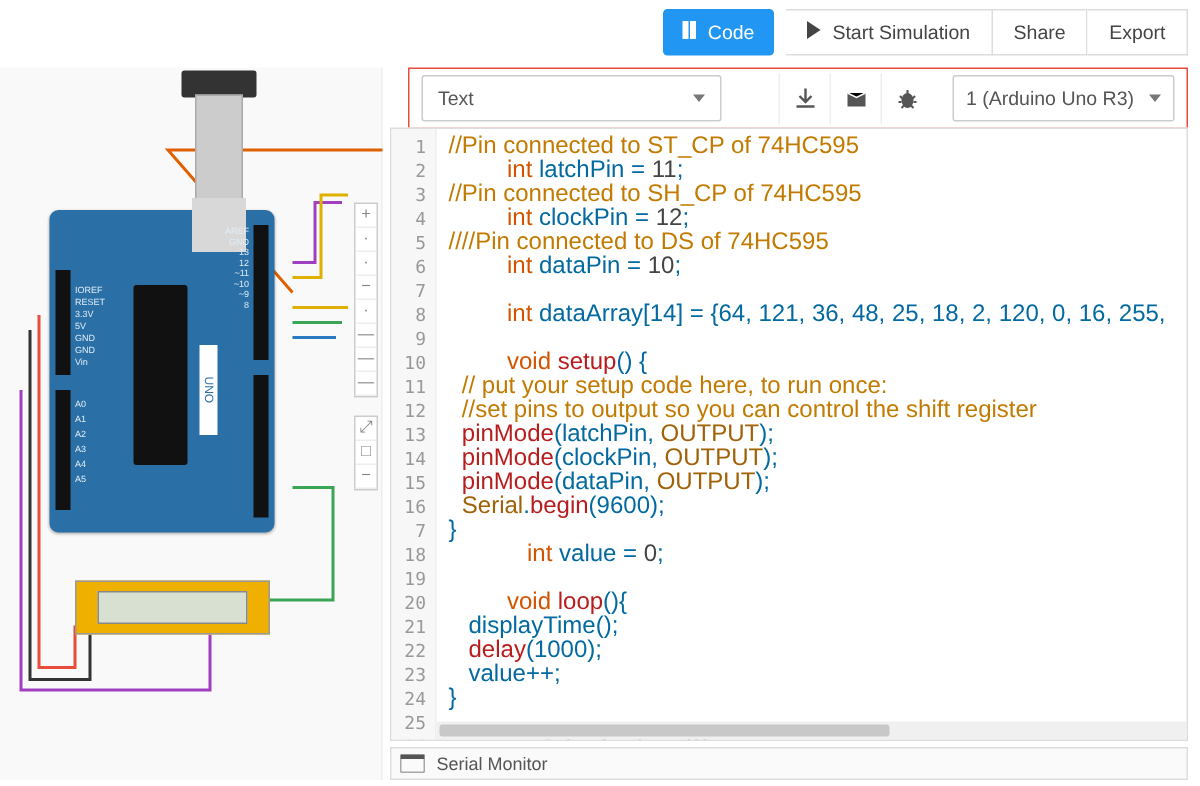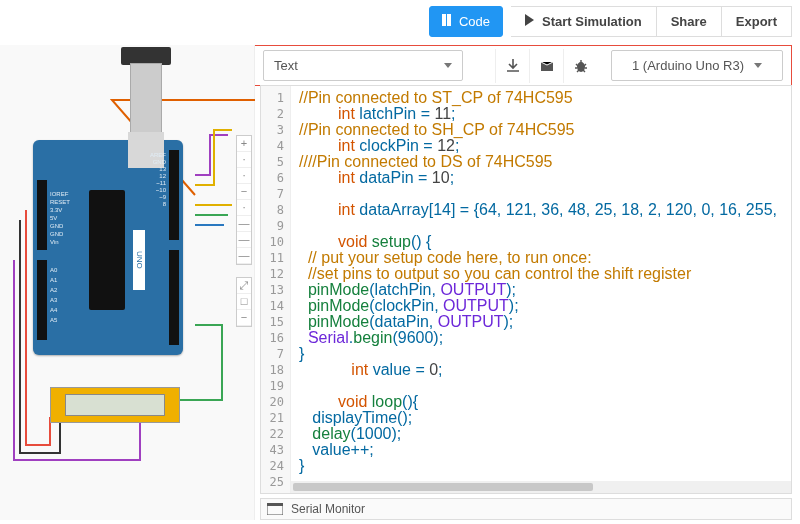--- a/index.html
+++ b/index.html
@@ -1,36 +1,36 @@
 <!DOCTYPE html>
 <html><head>
 <meta charset="utf-8">
 <style>
 * { box-sizing: border-box; margin: 0; padding: 0; }
 body { font-family: -apple-system, BlinkMacSystemFont, "Segoe UI", Arial, sans-serif; font-size: 13px; width: 800px; height: 524px; overflow: hidden; background: #fff; position: relative; }
 
 .toolbar-top { position: absolute; top: 6px; right: 8px; display: flex; gap: 0; }
 .toolbar-top .btn { padding: 7px 14px; border: 1px solid #ddd; background: #fff; color: #444; cursor: pointer; font-size: 13px; display: flex; gap: 8px; }
 .toolbar-top .btn-blue { background: #2196F3; color: #fff; border-color: #2196F3; border-radius: 3px; margin-right: 8px; padding: 7px 12px; }
-.toolbar-top .btn + .btn { border-left: none; font-weight: bold; }
-
-.sub-toolbar { position: absolute; top: 45px; left: 254px; right: 8px; display: flex; align-items: center; border: 1px solid #e74c3c; background: #fff; }
+.toolbar-top .btn + .btn { border-left: none; }
+
+.sub-toolbar { position: absolute; top: 45px; left: 272px; right: 8px; display: flex; align-items: center; border: 1px solid #e74c3c; background: #fff; }
 .mode-select { flex: 0 0 200px; border: 1px solid #ccc; border-radius: 2px; margin: 4px 8px; padding: 7px 10px; display: flex; justify-content: space-between; align-items: center; cursor: pointer; color: #555; background: #fff; }
 .sub-toolbar .spacer { flex: 1; }
 .icon-btn { width: 34px; height: 34px; border: none; background: none; display: flex; align-items: center; justify-content: center; cursor: pointer; color: #555; border-left: 1px solid #eee; }
-.device-select { border: 1px solid #ccc; border-radius: 2px; margin: 4px 8px 4px 14px; padding: 7px 20px; display: flex; align-items: center; gap: 10px; cursor: pointer; color: #555; background: #fff; }
+.device-select { border: 1px solid #ccc; border-radius: 2px; margin: 4px 8px 4px 14px; padding: 7px 8px; display: flex; align-items: center; gap: 10px; cursor: pointer; color: #555; background: #fff; }
 
 .editor-area { position: absolute; top: 85px; left: 260px; right: 8px; bottom: 30px; border: 1px solid #ddd; background: #fff; display: flex; overflow: hidden; }
 .gutter { width: 30px; background: #f7f7f7; text-align: right; padding: 4px 6px 0 0; color: #999; font-family: Consolas, Monaco, monospace; font-size: 12px; line-height: 16px; border-right: 1px solid #eee; }
 .code { flex: 1; padding: 4px 0 0 8px; font-family: Liberation Sans, sans-serif; font-size: 16px; line-height: 16px; white-space: pre; overflow: hidden; position: relative; }
 .code-line { height: 16px; }
 .c-comment { color: #c27a00; }
 .c-type { color: #d35400; margin-left: 39px; }
-.c-kw { color: #6d28d9; }
-.c-fn { color: #15803d; }
+.c-kw { color: #a16207; }
+.c-fn { color: #b91c1c; }
 .c-num { color: #444; }
 .c-plain { color: #0369a1; }
 
 .hscroll { position: absolute; left: 30px; right: 0; bottom: 0; height: 12px; background: #f0f0f0; }
 .hscroll .thumb { position: absolute; left: 2px; top: 2px; width: 60%; height: 8px; background: #c8c8c8; border-radius: 2px; }
 
 .serial-bar { position: absolute; left: 260px; right: 8px; bottom: 4px; height: 22px; border: 1px solid #ddd; background: #fafafa; display: flex; align-items: center; gap: 8px; padding: 0 6px; color: #555; font-size: 12px; }
 
 .canvas { position: absolute; top: 45px; left: 0; width: 255px; bottom: 4px; background: #f9f9f9; border-right: 1px solid #eee; }
 .arduino-layer { position: absolute; left: 33px; top: 95px; }
@@ -134,21 +134,21 @@
       <div>13</div>
       <div>14</div>
       <div>15</div>
       <div>16</div>
       <div>7</div>
       <div>18</div>
       <div>19</div>
       <div>20</div>
       <div>21</div>
       <div>22</div>
-      <div>43</div>
+      <div>23</div>
       <div>24</div>
       <div>25</div>
       <div>26</div>
     </div>
   <div class="code" id="code"><div class="code-line"><span class="c-comment">//Pin connected to ST_CP of 74HC595</span></div><div class="code-line"><span class="c-type">int </span><span class="c-plain">latchPin = </span><span class="c-num">11</span><span class="c-plain">;</span></div><div class="code-line"><span class="c-comment">//Pin connected to SH_CP of 74HC595</span></div><div class="code-line"><span class="c-type">int </span><span class="c-plain">clockPin = </span><span class="c-num">12</span><span class="c-plain">;</span></div><div class="code-line"><span class="c-comment">////Pin connected to DS of 74HC595</span></div><div class="code-line"><span class="c-type">int </span><span class="c-plain">dataPin = </span><span class="c-num">10</span><span class="c-plain">;</span></div><div class="code-line"><span class="c-plain"></span></div><div class="code-line"><span class="c-type">int </span><span class="c-plain">dataArray[14] = {64, 121, 36, 48, 25, 18, 2, 120, 0, 16, 255,</span></div><div class="code-line"><span class="c-plain"></span></div><div class="code-line"><span class="c-type">void </span><span class="c-fn">setup</span><span class="c-plain">() {</span></div><div class="code-line"><span class="c-comment">  // put your setup code here, to run once:</span></div><div class="code-line"><span class="c-comment">  //set pins to output so you can control the shift register</span></div><div class="code-line"><span class="c-plain">  </span><span class="c-fn">pinMode</span><span class="c-plain">(latchPin, </span><span class="c-kw">OUTPUT</span><span class="c-plain">);</span></div><div class="code-line"><span class="c-plain">  </span><span class="c-fn">pinMode</span><span class="c-plain">(clockPin, </span><span class="c-kw">OUTPUT</span><span class="c-plain">);</span></div><div class="code-line"><span class="c-plain">  </span><span class="c-fn">pinMode</span><span class="c-plain">(dataPin, </span><span class="c-kw">OUTPUT</span><span class="c-plain">);</span></div><div class="code-line"><span class="c-plain">  </span><span class="c-kw">Serial</span><span class="c-plain">.</span><span class="c-fn">begin</span><span class="c-plain">(9600);</span></div><div class="code-line"><span class="c-plain">}</span></div><div class="code-line"><span class="c-plain">   </span><span class="c-type">int </span><span class="c-plain">value = </span><span class="c-num">0</span><span class="c-plain">;</span></div><div class="code-line"><span class="c-plain"></span></div><div class="code-line"><span class="c-type">void </span><span class="c-fn">loop</span><span class="c-plain">(){</span></div><div class="code-line"><span class="c-plain">   displayTime();</span></div><div class="code-line"><span class="c-plain">   </span><span class="c-fn">delay</span><span class="c-plain">(1000);</span></div><div class="code-line"><span class="c-plain">   value++;</span></div><div class="code-line"><span class="c-plain">}</span></div><div class="code-line"><span class="c-plain"></span></div><div class="code-line"><span class="c-type">void </span><span class="c-plain">displayTime(){</span></div></div>
   <div class="hscroll">
     <div class="thumb"></div>
   </div>
 </div>
 

